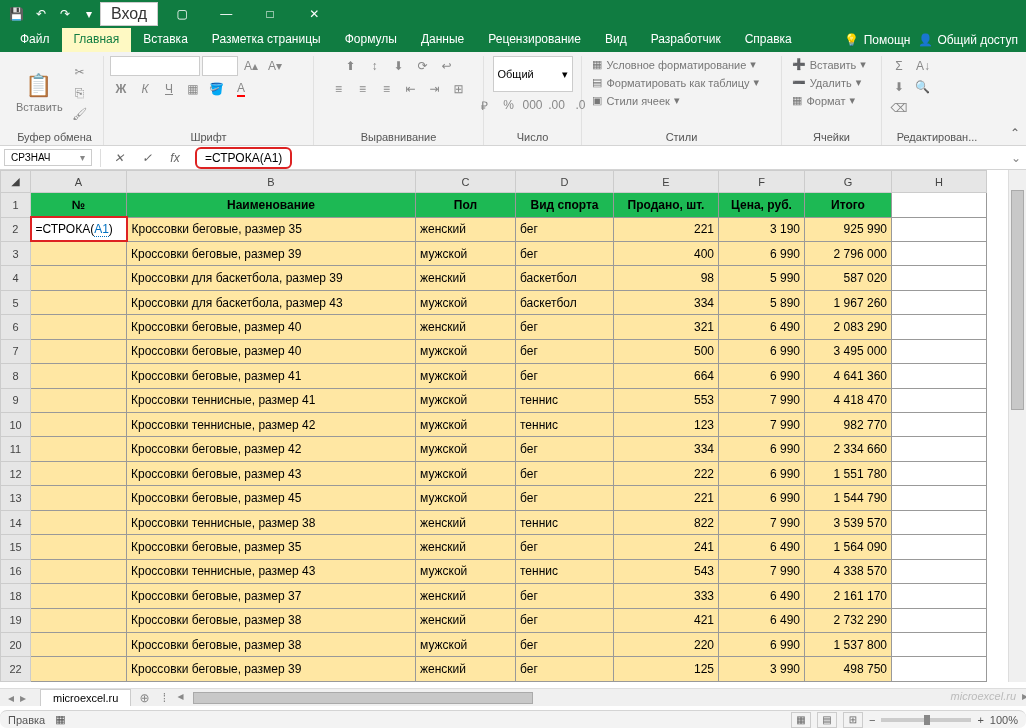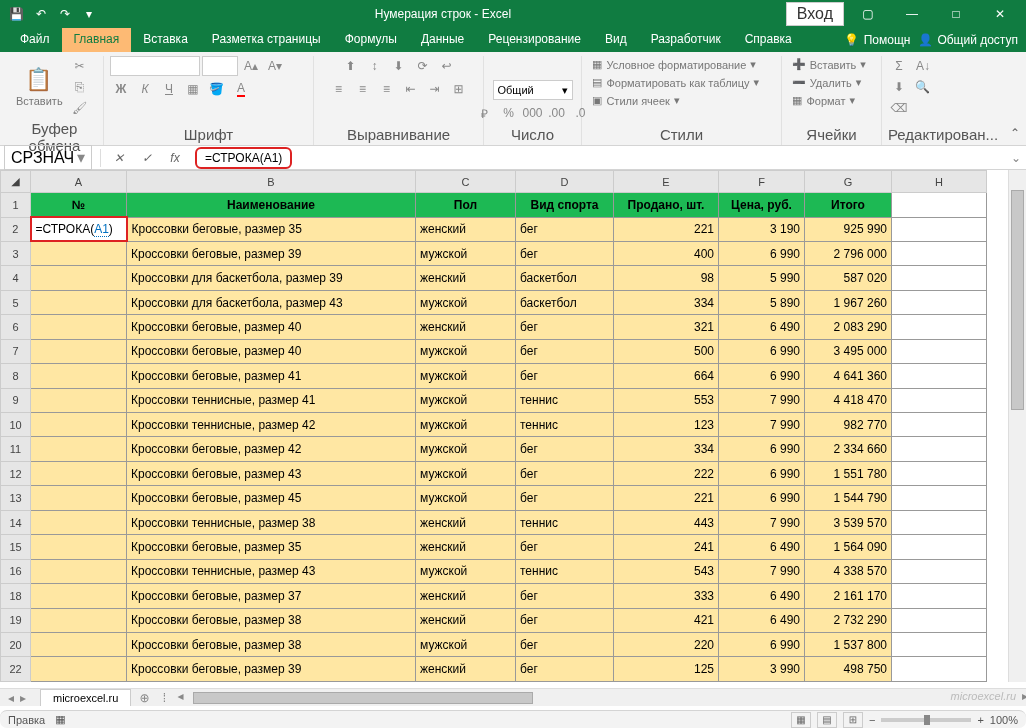--- a/index.html
+++ b/index.html
@@ -10,42 +10,42 @@
 .qat { display: flex; gap: 2px; align-items: center; }
 .qat-btn { width: 22px; height: 22px; display: flex; align-items: center; justify-content: center; cursor: pointer; }
 .title-center { flex: 1; text-align: center; font-size: 12px; }
 .title-right { display: flex; align-items: center; gap: 4px; }
 .signin-btn { background: #fff; color: #333; padding: 2px 10px; font-size: 16px; cursor: pointer; border: 1px solid #ccc; }
 .win-btn { width: 40px; height: 28px; display: flex; align-items: center; justify-content: center; cursor: pointer; color: #fff; }
 
 
 .ribbon-tabs { height: 24px; background: #107c41; display: flex; padding-left: 8px; }
 .ribbon-tab { padding: 4px 12px; color: #fff; font-size: 12px; cursor: pointer; }
-.ribbon-tab.active { background: #fdba74; color: #107c41; }
+.ribbon-tab.active { background: #fef9c3; color: #107c41; }
 .ribbon-tabs-right { margin-left: auto; display: flex; align-items: center; color: #fff; padding-right: 8px; gap: 8px; }
 .ribbon-help { display: flex; align-items: center; gap: 4px; font-size: 12px; cursor: pointer; }
 
 
 .ribbon { height: 94px; background: #f3f3f3; border-bottom: 1px solid #d4d4d4; display: flex; padding: 4px 6px 0; }
 .ribbon-group { border-right: 1px solid #e1e1e1; padding: 0 6px; display: flex; flex-direction: column; }
 .ribbon-group-content { flex: 1; display: flex; align-items: center; gap: 2px; }
-.ribbon-group-label { text-align: center; font-size: 15px; color: #555; padding: 2px 0; }
+.ribbon-group-label { text-align: center; font-size: 11px; color: #555; padding: 2px 0; }
 .rbn-btn { padding: 2px 4px; display: flex; flex-direction: column; align-items: center; gap: 2px; cursor: pointer; color: #777; font-size: 11px; }
 .rbn-small { width: 22px; height: 20px; display: flex; align-items: center; justify-content: center; cursor: pointer; color: #888; }
 .rbn-col { display: flex; flex-direction: column; gap: 1px; }
 .rbn-row { display: flex; align-items: center; gap: 2px; }
 .fontbox { border: 1px solid #ccc; background: #fff; padding: 1px 4px; font-size: 11px; width: 90px; height: 20px; display: flex; align-items: center; color: #aaa; }
 .sizebox { border: 1px solid #ccc; background: #fff; padding: 1px 4px; font-size: 11px; width: 36px; height: 20px; display: flex; align-items: center; color: #aaa; }
-.numbox { border: 1px solid #ccc; background: #fff; padding: 9px 4px; font-size: 11px; width: 80px; height: 20px; display: flex; align-items: center; justify-content: space-between; margin-top: 24px; }
+.numbox { border: 1px solid #ccc; background: #fff; padding: 17px 4px; font-size: 11px; width: 80px; height: 20px; display: flex; align-items: center; justify-content: space-between; }
 .style-btn { display: flex; align-items: center; gap: 4px; font-size: 11px; color: #777; padding: 2px 4px; cursor: pointer; }
 .collapse-btn { position: absolute; right: 6px; top: 126px; cursor: pointer; color: #666; }
 
 
 .formula-row { height: 24px; border-bottom: 1px solid #d4d4d4; display: flex; align-items: center; background: #fff; }
-.namebox { width: 88px; border: 1px solid #ccc; margin: 2px 4px; padding: 2px 6px; font-size: 16px; display: flex; align-items: flex-end; justify-content: space-between; }
+.namebox { width: 88px; border: 1px solid #ccc; margin: 2px 4px; padding: 2px 6px; font-size: 10px; display: flex; align-items: flex-end; justify-content: space-between; }
 .fb-btn { width: 24px; display: flex; align-items: center; justify-content: center; color: #666; cursor: pointer; height: 20px; margin: 0 2px; font-style: italic; }
 .fb-sep { width: 1px; height: 18px; background: #ddd; margin: 0 4px; }
 .formula-highlight { border: 2px solid #d22; border-radius: 6px; padding: 2px 8px; font-size: 12px; display: inline-block; }
 .formula-expand { width: 20px; display: flex; align-items: center; justify-content: center; color: #888; cursor: pointer; }
 
 
 .grid-container { position: relative; height: calc(728px - 28px - 24px - 94px - 24px - 24px - 22px); overflow: hidden; display: flex; }
 .grid { border-collapse: collapse; font-size: 12px; table-layout: fixed; }
 .grid th.colhdr { background: #e6e6e6; border: 1px solid #ccc; font-weight: normal; height: 19px; font-size: 11px; text-align: center; color: #444; }
 .grid th.rowhdr { background: #e6e6e6; border: 1px solid #ccc; font-weight: normal; width: 30px; font-size: 11px; text-align: center; color: #444; }
@@ -87,21 +87,20 @@
 </head>
 <body>
 
 <div class="titlebar">
   <div class="qat">
     <div class="qat-btn">💾</div>
     <div class="qat-btn">↶</div>
     <div class="qat-btn">↷</div>
     <div class="qat-btn">▾</div>
   </div>
-  <div class="title-center">Нумерация строк  -  Excel</div>
   <div class="title-right">
     <div class="signin-btn">Вход</div>
     <div class="win-btn">▢</div>
     <div class="win-btn">—</div>
     <div class="win-btn">□</div>
     <div class="win-btn close">✕</div>
   </div>
 </div>
 
 <div class="ribbon-tabs">
@@ -448,21 +447,21 @@
           <td class="yellow num">6 990</td>
           <td class="yellow num">1 544 790</td>
           <td></td>
         </tr>
         <tr>
           <th class="rowhdr">14</th>
           <td class="yellow"></td>
           <td class="yellow">Кроссовки теннисные, размер 38</td>
           <td class="yellow ctr">женский</td>
           <td class="yellow ctr">теннис</td>
-          <td class="yellow num">443</td>
+          <td class="yellow num">822</td>
           <td class="yellow num">7 990</td>
           <td class="yellow num">3 539 570</td>
           <td></td>
         </tr>
         <tr>
           <th class="rowhdr">15</th>
           <td class="yellow"></td>
           <td class="yellow">Кроссовки беговые, размер 35</td>
           <td class="yellow ctr">женский</td>
           <td class="yellow ctr">бег</td>

